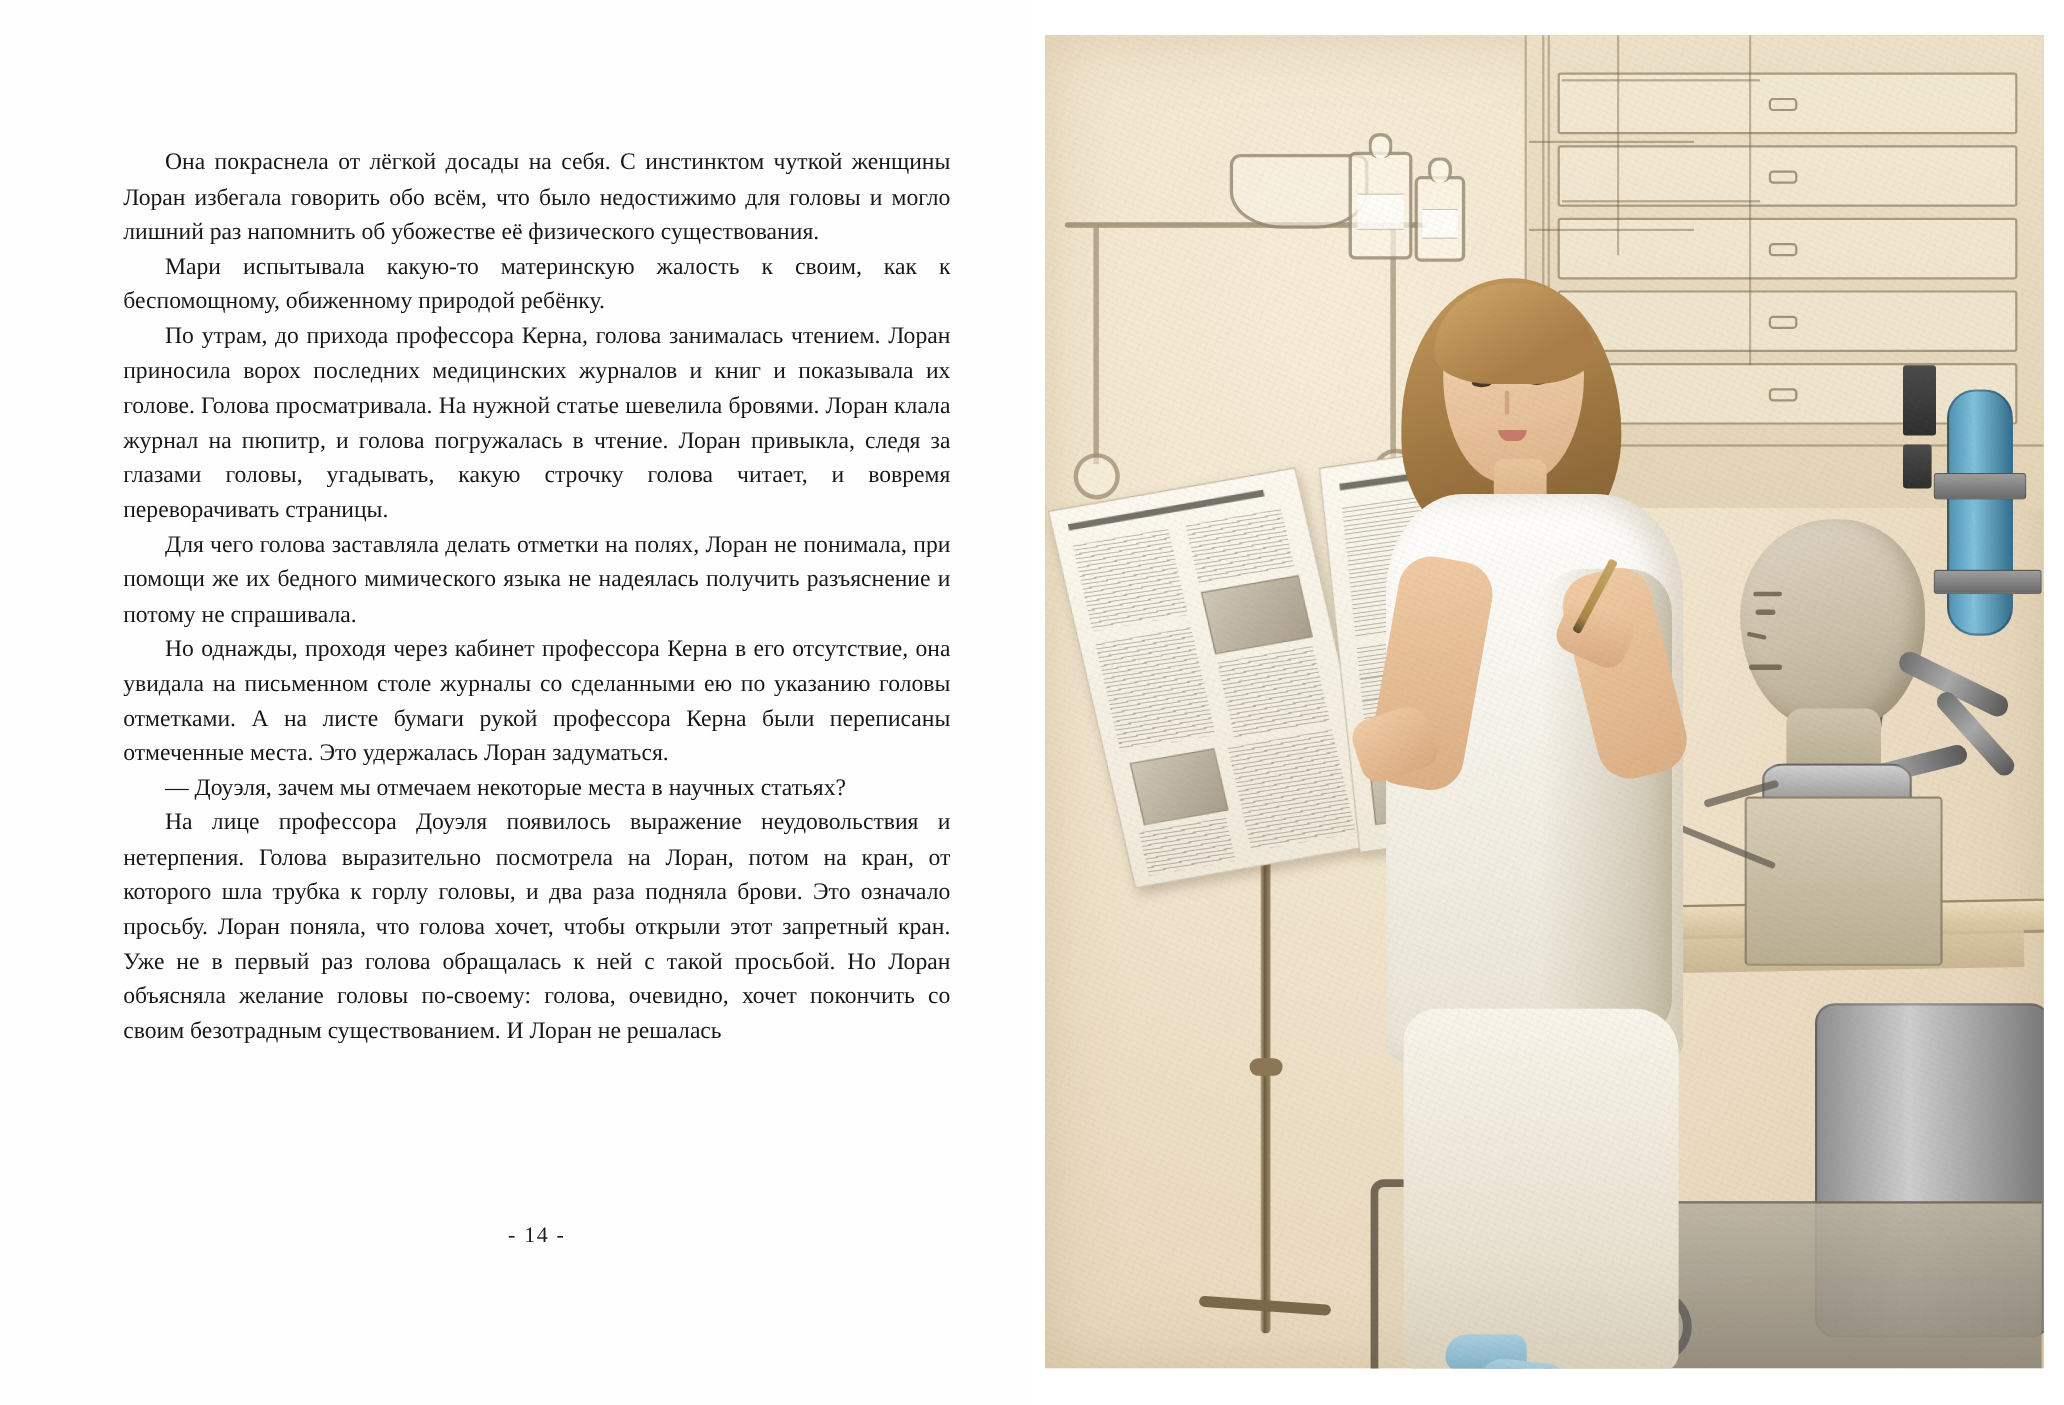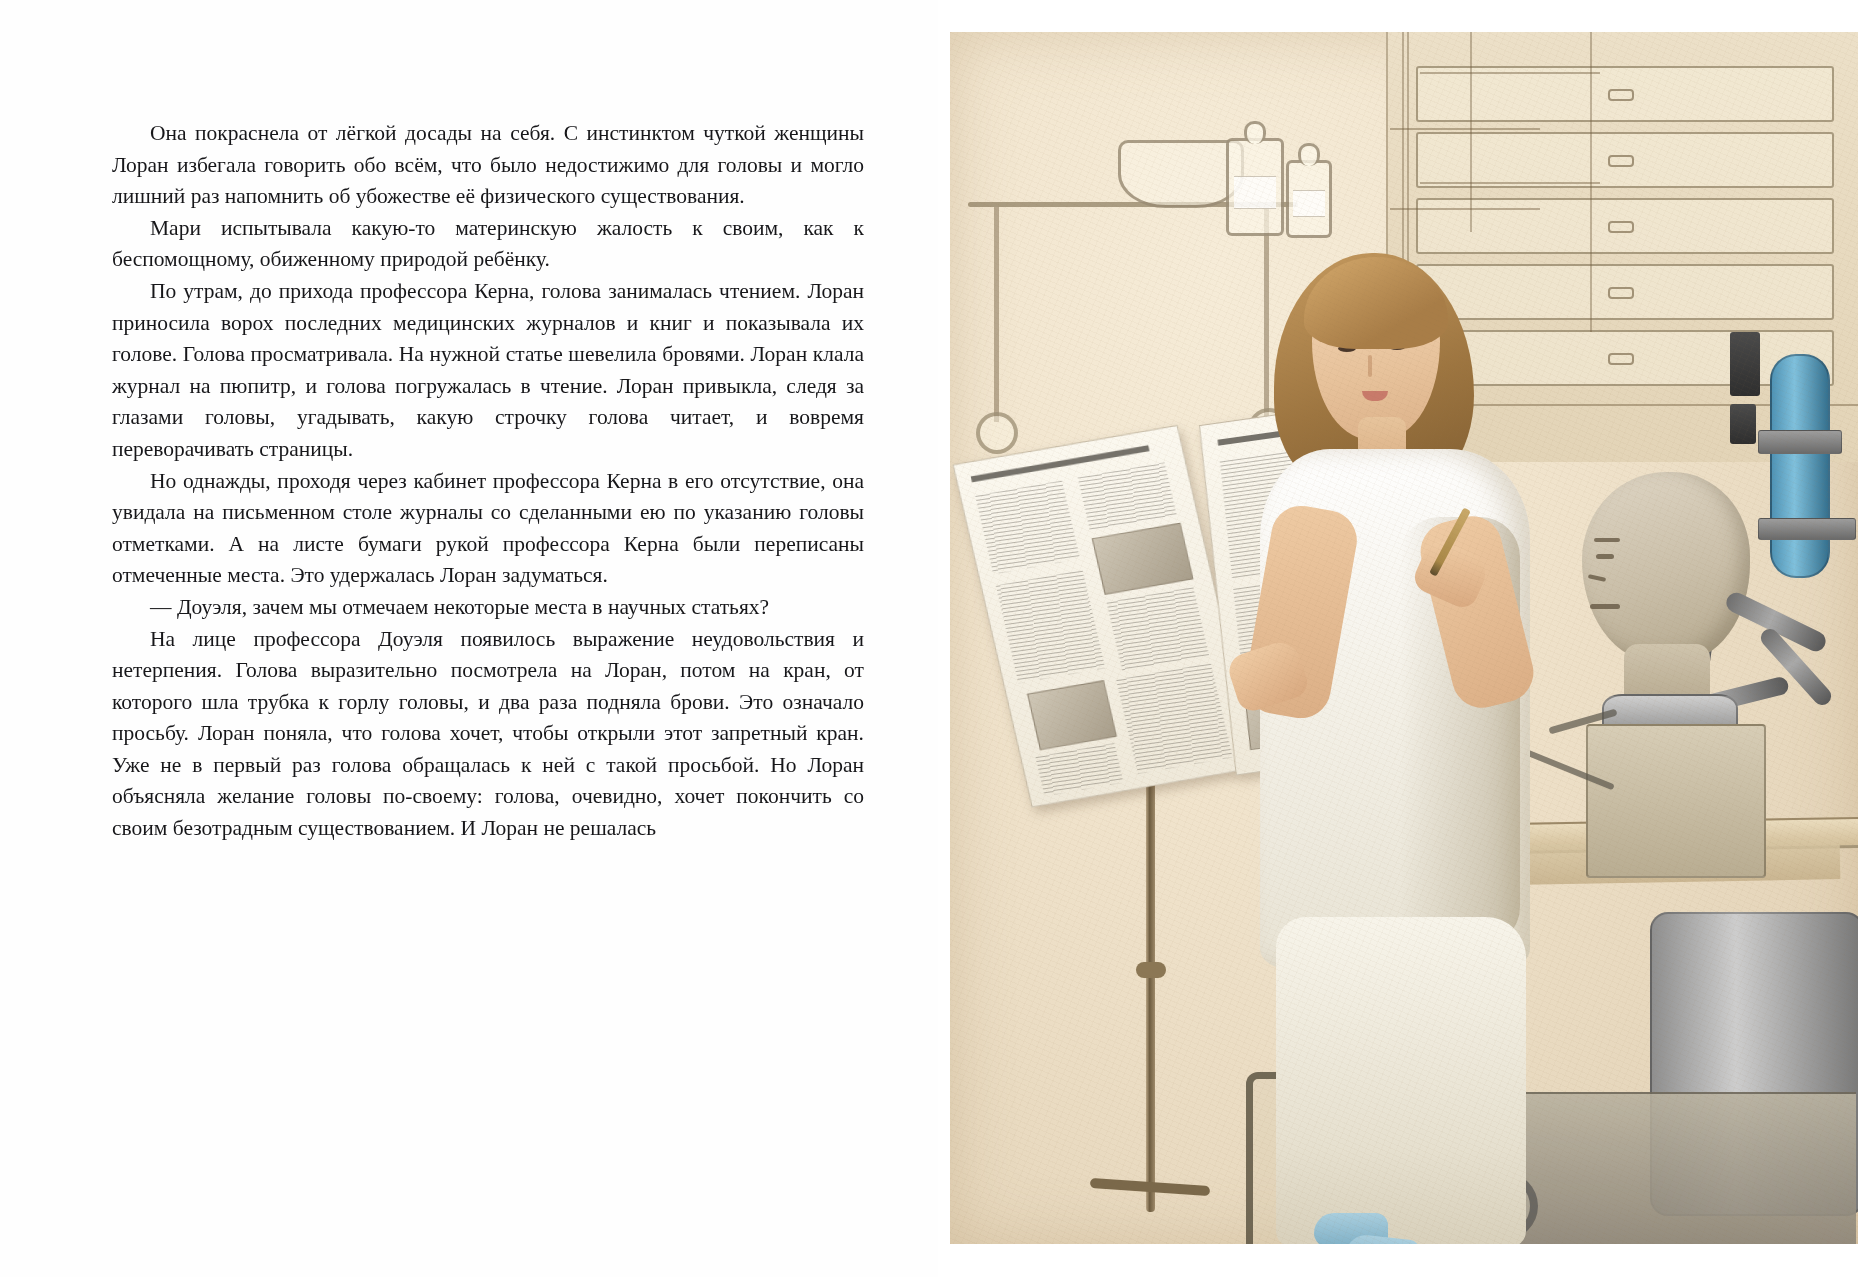--- a/index.html
+++ b/index.html
@@ -27,21 +27,21 @@
     position: relative;
     width: 938px;
     height: 1277px;
     background: #fefefe;
     box-sizing: border-box;
   }
 
   .text-block {
     position: absolute;
     left: 112px;
-    top: 118px;
+    top: 132px;
     width: 752px;
   }
 
   .text-block p {
     margin: 0;
     font-family: "Liberation Serif", serif;
     font-size: 21.5px;
     line-height: 31.6px;
     color: #17171a;
     text-align: justify;
@@ -515,24 +515,26 @@
 </head>
 <body>
 
 <div class="spread">
 
   <div class="page-left">
     <div class="text-block">
       <p>Она покраснела от лёгкой досады на себя. С инстинктом чуткой женщины Лоран избегала говорить обо всём, что было недостижимо для головы и могло лишний раз напомнить об убожестве её физического существования.</p>
       <p>Мари испытывала какую-то материнскую жалость к своим, как к беспомощному, обиженному природой ребёнку.</p>
       <p>По утрам, до прихода профессора Керна, голова занималась чтением. Лоран приносила ворох последних медицинских журналов и книг и показывала их голове. Голова просматривала. На нужной статье шевелила бровями. Лоран клала журнал на пюпитр, и голова погружалась в чтение. Лоран привыкла, следя за глазами головы, угадывать, какую строчку голова читает, и вовремя переворачивать страницы.</p>
+      <p>Для чего голова заставляла делать отметки на полях, Лоран не понимала, при помощи же их бедного мимического языка не надеялась получить разъяснение и потому не спрашивала.</p>
       <p>Но однажды, проходя через кабинет профессора Керна в его отсутствие, она увидала на письменном столе журналы со сделанными ею по указанию головы отметками. А на листе бумаги рукой профессора Керна были переписаны отмеченные места. Это удержалась Лоран задуматься.</p>
       <p>— Доуэля, зачем мы отмечаем некоторые места в научных статьях?</p>
       <p>На лице профессора Доуэля появилось выражение неудовольствия и нетерпения. Голова выразительно посмотрела на Лоран, потом на кран, от которого шла трубка к горлу головы, и два раза подняла брови. Это означало просьбу. Лоран поняла, что голова хочет, чтобы открыли этот запретный кран. Уже не в первый раз голова обращалась к ней с такой просьбой. Но Лоран объясняла желание головы по-своему: голова, очевидно, хочет покончить со своим безотрадным существованием. И Лоран не решалась</p>
     </div>
+    <div class="folio">- 14 -</div>
   </div>
 
   <div class="page-right">
     <div class="illustration">
 
       <div class="bg-cabinet">
         <div class="drawer" style="top:34px;"></div>
         <div class="drawer" style="top:100px;"></div>
         <div class="drawer" style="top:166px;"></div>
         <div class="drawer" style="top:232px;"></div>

